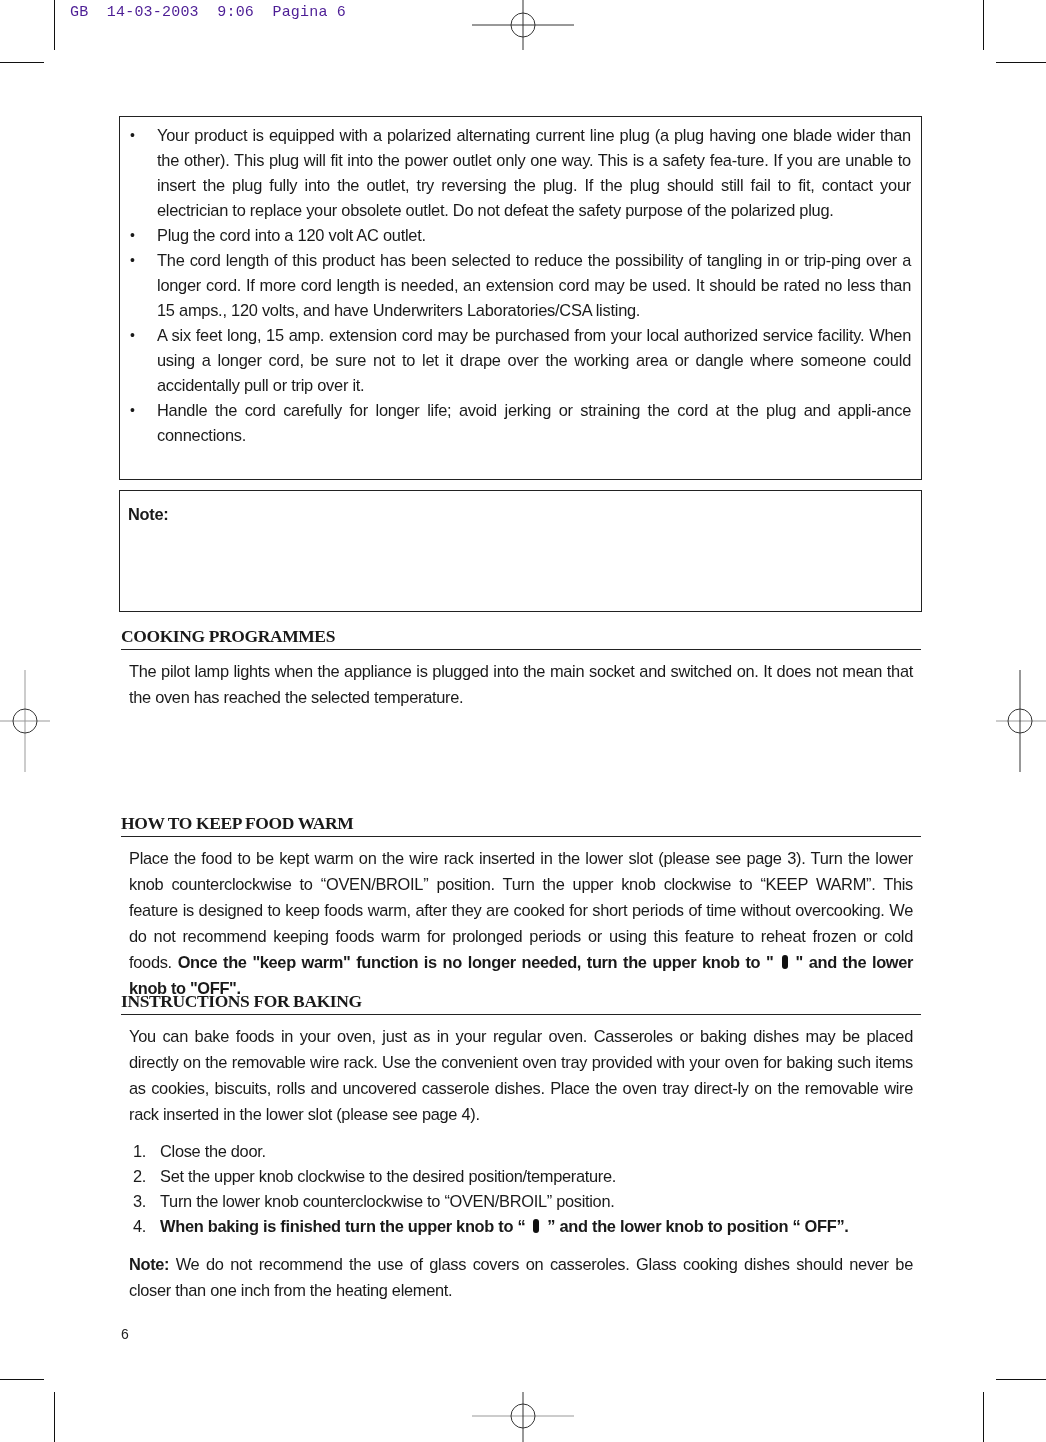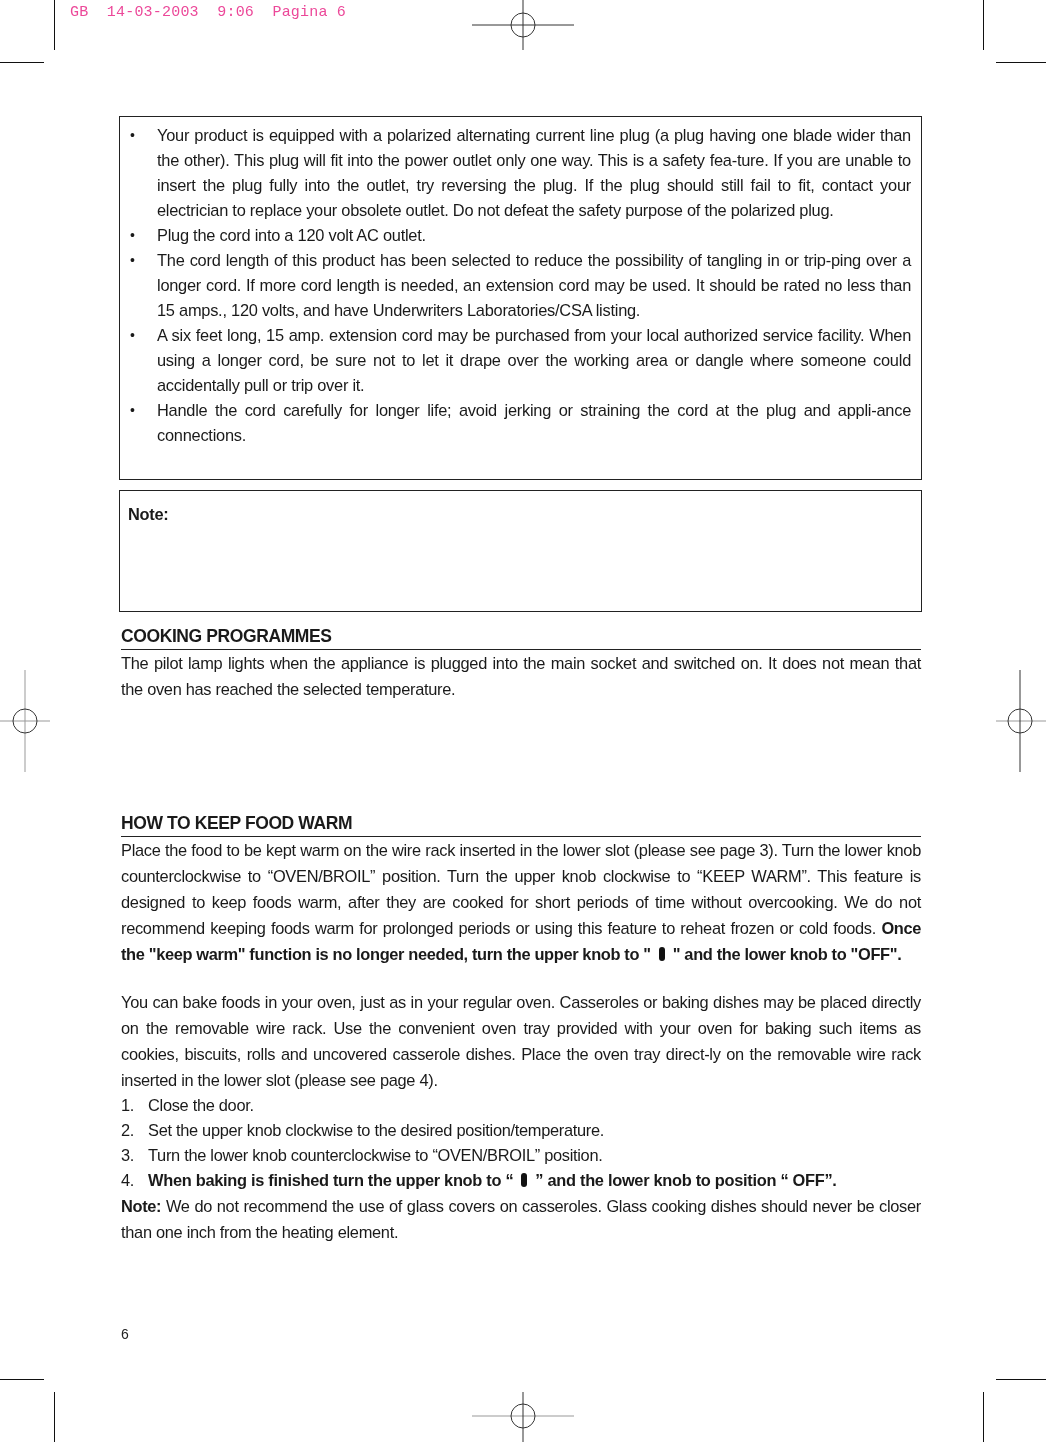--- a/index.html
+++ b/index.html
@@ -1,32 +1,32 @@
 <!DOCTYPE html>
 <html><head>
   <meta charset="utf-8">
   <style>
     html, body { margin: 0; padding: 0; background: #ffffff; }
     body { width: 1046px; height: 1442px; position: relative; overflow: hidden; font-family: "Liberation Sans", "DejaVu Sans", sans-serif; color: #1a1a1a; }
-    .slug { position: absolute; left: 70px; top: 4px; font-family: "Liberation Mono", "DejaVu Sans Mono", monospace; font-size: 15px; color: #ec4899; white-space: pre; letter-spacing: 0.2px; }
+    .slug { position: absolute; left: 70px; top: 4px; font-family: "Liberation Mono", "DejaVu Sans Mono", monospace; font-size: 15px; color: #4c1d95; white-space: pre; letter-spacing: 0.2px; }
     .mark-line { position: absolute; background: #111; }
     .reg { position: absolute; }
     .box { position: absolute; border: 1.2px solid #222; box-sizing: border-box; }
     .box1 { left: 119px; top: 116px; width: 803px; height: 364px; padding: 6px 10px 0 8px; }
     .box2 { left: 119px; top: 490px; width: 803px; height: 122px; padding: 10px 8px 0 8px; }
     ul.bullets { list-style: none; margin: 0; padding: 0; }
     ul.bullets li { position: relative; padding-left: 29px; font-size: 16.4px; line-height: 25px; text-align: justify; letter-spacing: -0.25px; }
     ul.bullets li .bullet { position: absolute; left: 2px; top: 0; font-size: 14px; }
     .note-title { font-weight: bold; font-size: 16.4px; line-height: 26px; letter-spacing: -0.3px; }
     .note-text { font-weight: bold; font-size: 16.4px; line-height: 26px; text-align: justify; letter-spacing: -0.35px; }
     .section { position: absolute; left: 121px; width: 800px; }
-    .heading { font-weight: bold; font-size: 17.5px; letter-spacing: -0.4px; line-height: 24px; border-bottom: 1.2px solid #222; padding-bottom: 1px; margin-bottom: 0; }
-    .para { font-size: 16.4px; line-height: 26px; text-align: justify; letter-spacing: -0.3px; margin: 0; }
+    .heading { font-weight: bold; font-size: 17.5px; letter-spacing: -0.4px; line-height: 24px; border-bottom: 1.2px solid #222; padding-bottom: 1px; margin-bottom: 0; font-family: Liberation Serif, serif; }
+    .para { font-size: 16.4px; line-height: 26px; text-align: justify; letter-spacing: -0.3px; margin: 8px; }
     .para b { letter-spacing: -0.35px; }
-    ol.steps { list-style: none; margin: 0; padding: 0; }
+    ol.steps { list-style: none; margin: 12px; padding: 0; }
     ol.steps li { font-size: 16.4px; line-height: 25px; letter-spacing: -0.3px; }
     ol.steps li .num { display: inline-block; width: 27px; }
     .knob-glyph { display: inline-block; width: 6px; height: 14px; background: #111; border-radius: 3px; vertical-align: -1px; margin: 0 8px; }
     .page-num { position: absolute; left: 121px; top: 1326px; font-size: 14px; color: #222; }
   </style>
 </head>
 <body>
 
 <div class="slug">GB  14-03-2003  9:06  Pagina 6</div>
 
@@ -78,20 +78,21 @@
   <div class="heading">COOKING PROGRAMMES</div>
   <p class="para">The pilot lamp lights when the appliance is plugged into the main socket and switched on. It does not mean that the oven has reached the selected temperature.</p>
 </div>
 
 <div class="section" style="top:811px;">
   <div class="heading">HOW TO KEEP FOOD WARM</div>
   <p class="para"><span>Place the food to be kept warm  on the wire rack inserted in the lower slot  (please see page 3). Turn the lower knob counterclockwise to “OVEN/BROIL” position. Turn the upper knob clockwise to “KEEP WARM”. This feature is designed to keep foods warm, after they are cooked for short periods of time without overcooking. We do not recommend keeping foods warm for prolonged periods or using this feature to reheat frozen or cold foods. </span><b>Once the "keep warm" function is no longer needed, turn the upper knob to "</b><span class="knob-glyph"></span><b>" and the lower knob to "OFF".</b></p>
 </div>
 
 <div class="section" style="top:989px;">
+  <div class="heading">INSTRUCTIONS FOR BAKING</div>
   <p class="para">You can bake foods in your oven, just as in your regular oven. Casseroles or baking dishes may be placed directly on the removable wire rack. Use the convenient oven tray provided with your oven for baking such items as cookies, biscuits, rolls and uncovered casserole dishes. Place the oven tray direct-ly on the removable wire rack inserted in the lower slot (please see page 4).</p>
   <ol class="steps">
     <li><span class="num">1.</span><span>Close the door.</span></li>
     <li><span class="num">2.</span><span>Set the upper knob clockwise to the desired position/temperature.</span></li>
     <li><span class="num">3.</span><span>Turn the lower knob counterclockwise to “OVEN/BROIL” position.</span></li>
     <li style="white-space:nowrap;"><span class="num">4.</span><b>When baking is finished turn the upper knob to “</b><span class="knob-glyph"></span><b>” and the lower knob to position “ OFF”.</b></li>
   </ol>
   <p class="para"><b>Note:</b><span> We do not recommend the use of glass covers on casseroles. Glass cooking dishes should never be closer than one inch from the heating element.</span></p>
 </div>
 

